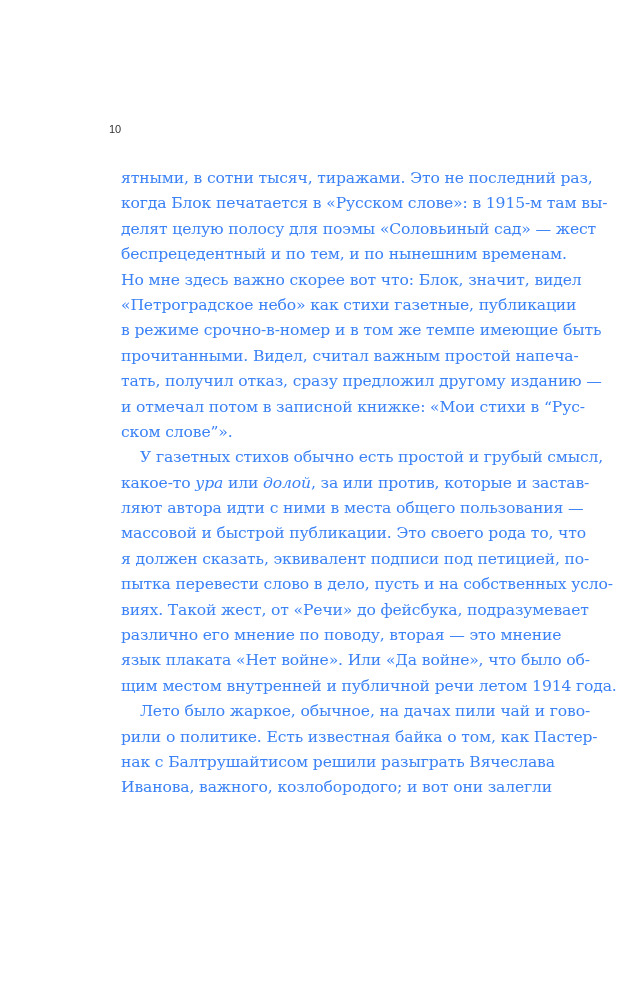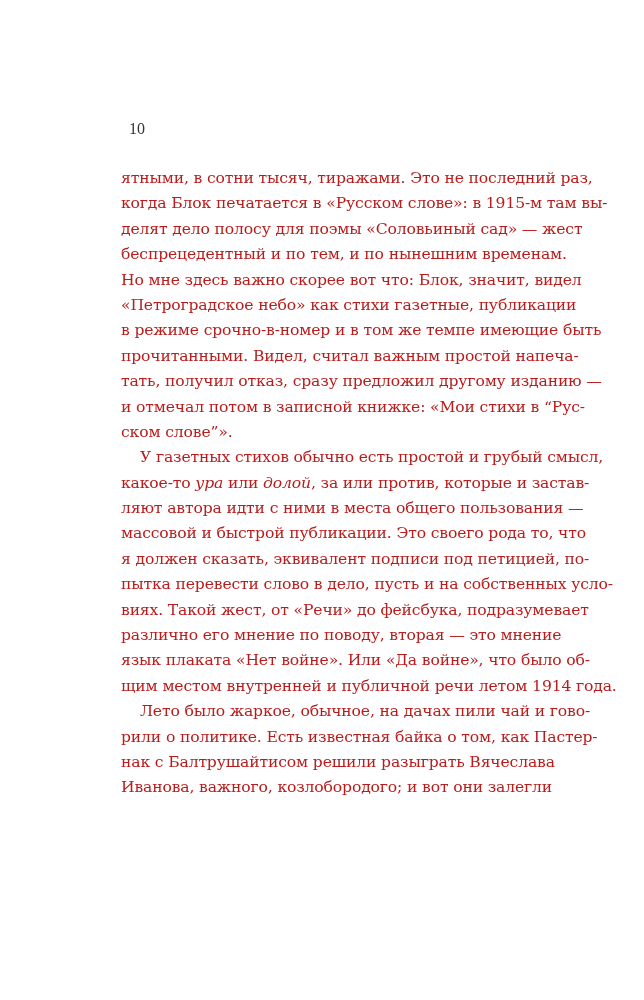--- a/index.html
+++ b/index.html
@@ -8,36 +8,36 @@
       background: #ffffff;
     }
     body {
       width: 644px;
       height: 1000px;
       position: relative;
       overflow: hidden;
     }
     .page-number {
       position: absolute;
-      left: 129px;
+      left: 109px;
       top: 122px;
-      font-family: Liberation Serif, serif;
-      font-size: 16px;
+      font-family: Liberation Sans, sans-serif;
+      font-size: 11px;
       color: #333333;
       line-height: 14px;
     }
     .body-text {
       position: absolute;
       left: 121px;
       top: 166px;
       width: 460px;
       font-family: "DejaVu Serif", "Liberation Serif", serif;
       font-size: 15.6px;
       letter-spacing: -0.15px;
-      color: #b91c1c;
+      color: #3b82f6;
     }
     .line {
       height: 25.4px;
       line-height: 25.4px;
       white-space: nowrap;
     }
     .indent {
       padding-left: 19px;
     }
     em {
@@ -45,21 +45,21 @@
     }
   </style>
 </head>
 <body>
 
 <div class="page-number">10</div>
 
 <div class="body-text">
   <div class="line">ятными, в сотни тысяч, тиражами. Это не последний раз,</div>
   <div class="line">когда Блок печатается в «Русском слове»: в 1915-м там вы-</div>
-  <div class="line">делят дело полосу для поэмы «Соловьиный сад» — жест</div>
+  <div class="line">делят целую полосу для поэмы «Соловьиный сад» — жест</div>
   <div class="line">беспрецедентный и по тем, и по нынешним временам.</div>
   <div class="line">Но мне здесь важно скорее вот что: Блок, значит, видел</div>
   <div class="line">«Петроградское небо» как стихи газетные, публикации</div>
   <div class="line">в режиме срочно-в-номер и в том же темпе имеющие быть</div>
   <div class="line">прочитанными. Видел, считал важным простой напеча-</div>
   <div class="line">тать, получил отказ, сразу предложил другому изданию —</div>
   <div class="line">и отмечал потом в записной книжке: «Мои стихи в “Рус-</div>
   <div class="line">ском слове”».</div>
   <div class="line indent">У газетных стихов обычно есть простой и грубый смысл,</div>
   <div class="line"><span>какое-то </span><em>ура</em><span> или </span><em>долой</em><span>, за или против, которые и застав-</span></div>

